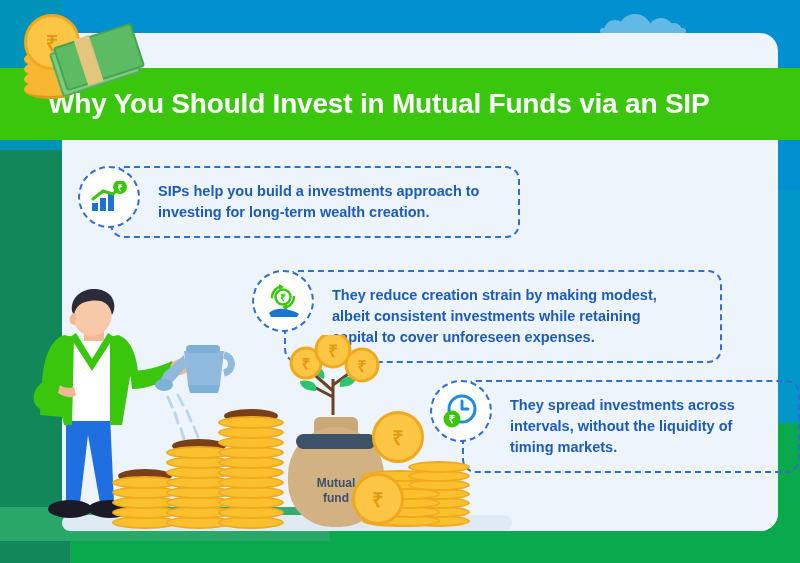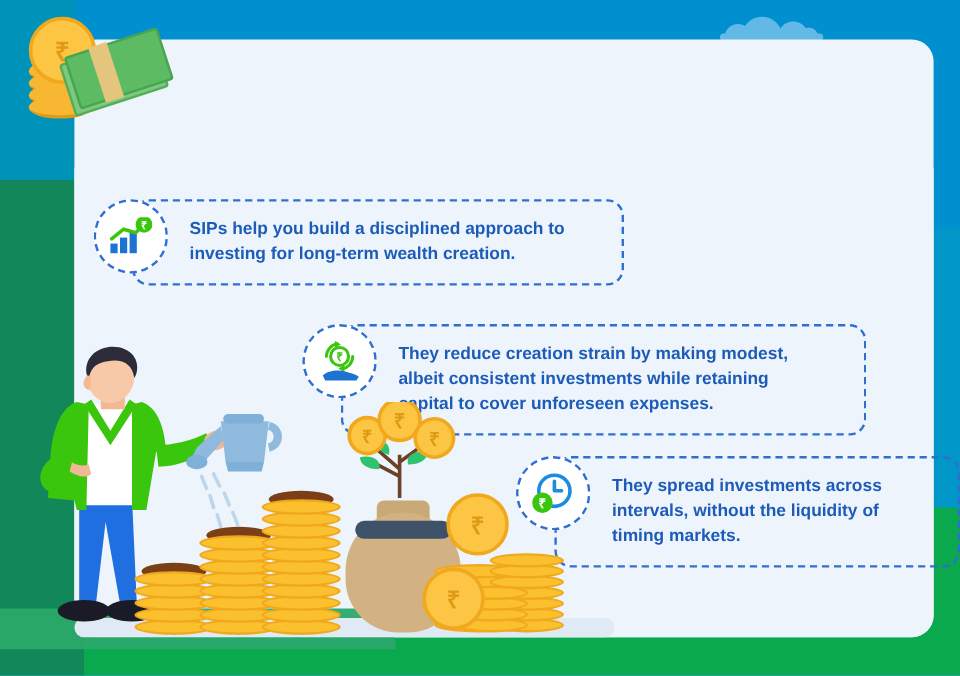--- a/index.html
+++ b/index.html
@@ -103,20 +103,23 @@
   <div class="cloud">
     <div class="c1"></div>
       <div class="c2"></div>
       <div class="c3"></div>
       <div class="c4"></div>
       <div class="c5"></div>
   </div>
 
   <div class="panel"></div>
 
+  <div class="titlebar">
+    <div class="title">Why You Should Invest in Mutual Funds via an SIP</div>
+  </div>
 
   <div class="panel-lower"></div>
 
   <div class="money-cluster">
     <div class="coinstack" style="left:22px;top:46px;">
       <div class="coin-disc" style="left:0;top:0;"></div>
       <div class="coin-disc" style="left:0;top:10px;"></div>
       <div class="coin-disc" style="left:0;top:20px;"></div>
       <div class="coin-disc" style="left:0;top:30px;"></div>
     </div>
@@ -139,21 +142,21 @@
         <rect x="1" y="22" width="6" height="8" fill="#1c73d2"></rect>
         <rect x="9" y="17" width="6" height="13" fill="#1c73d2"></rect>
         <rect x="17" y="12" width="6" height="18" fill="#1c73d2"></rect>
         <path d="M2 18 L12 10 L22 13 L31 4" stroke="#3ac60d" stroke-width="3" fill="none" stroke-linecap="round"></path>
         <path d="M26 3 L32 2.5 L31.5 8.5 Z" fill="#3ac60d"></path>
         <circle cx="29" cy="6" r="7" fill="#3ac60d"></circle>
         <text x="29" y="10" text-anchor="middle" font-size="9" font-family="Liberation Sans, sans-serif" fill="#ffffff" font-weight="bold">₹</text>
       </svg>
     </div>
     <div class="bubble">
-      <p>SIPs help you build a disciplined approach to
+      <p>SIPs help you build a investments approach to
 investing for long-term wealth creation.</p>
     </div>
   </div>
 
   <div class="row row2">
     <div class="badge">
       <svg width="36" height="34" viewBox="0 0 36 34">
         <circle cx="18" cy="13" r="7.5" fill="none" stroke="#3ac60d" stroke-width="2.5"></circle>
         <text x="18" y="17" text-anchor="middle" font-size="10" font-family="Liberation Sans, sans-serif" fill="#3ac60d" font-weight="bold">₹</text>
         <path d="M7 13 A11 11 0 0 1 16 2.5" stroke="#3ac60d" stroke-width="2.5" fill="none" stroke-linecap="round"></path>
@@ -296,20 +299,22 @@
     <circle cx="55" cy="15" r="17" fill="#fcc644" stroke="#f0a91f" stroke-width="3"></circle>
     <text x="55" y="22" text-anchor="middle" font-size="17" font-family="Liberation Sans, sans-serif" fill="#e09b16" font-weight="bold">₹</text>
     <circle cx="84" cy="30" r="16" fill="#fcc644" stroke="#f0a91f" stroke-width="3"></circle>
     <text x="84" y="37" text-anchor="middle" font-size="16" font-family="Liberation Sans, sans-serif" fill="#e09b16" font-weight="bold">₹</text>
   </svg>
 
   <div class="bag">
     <div class="bag-neck"></div>
     <div class="bag-body"></div>
     <div class="bag-tie"></div>
+    <div class="bag-label" style="white-space:pre-line;">Mutual
+fund</div>
   </div>
 
   <div class="coinpile" style="left:362px;">
     <div class="pile-disc" style="--pw:74px;bottom:0;"></div>
     <div class="pile-disc" style="--pw:74px;bottom:9px;"></div>
     <div class="pile-disc" style="--pw:74px;bottom:18px;"></div>
     <div class="pile-disc" style="--pw:74px;bottom:27px;"></div>
     <div class="pile-disc" style="--pw:74px;bottom:36px;"></div>
     <div class="pile-disc" style="--pw:74px;bottom:45px;"></div>
   </div>

